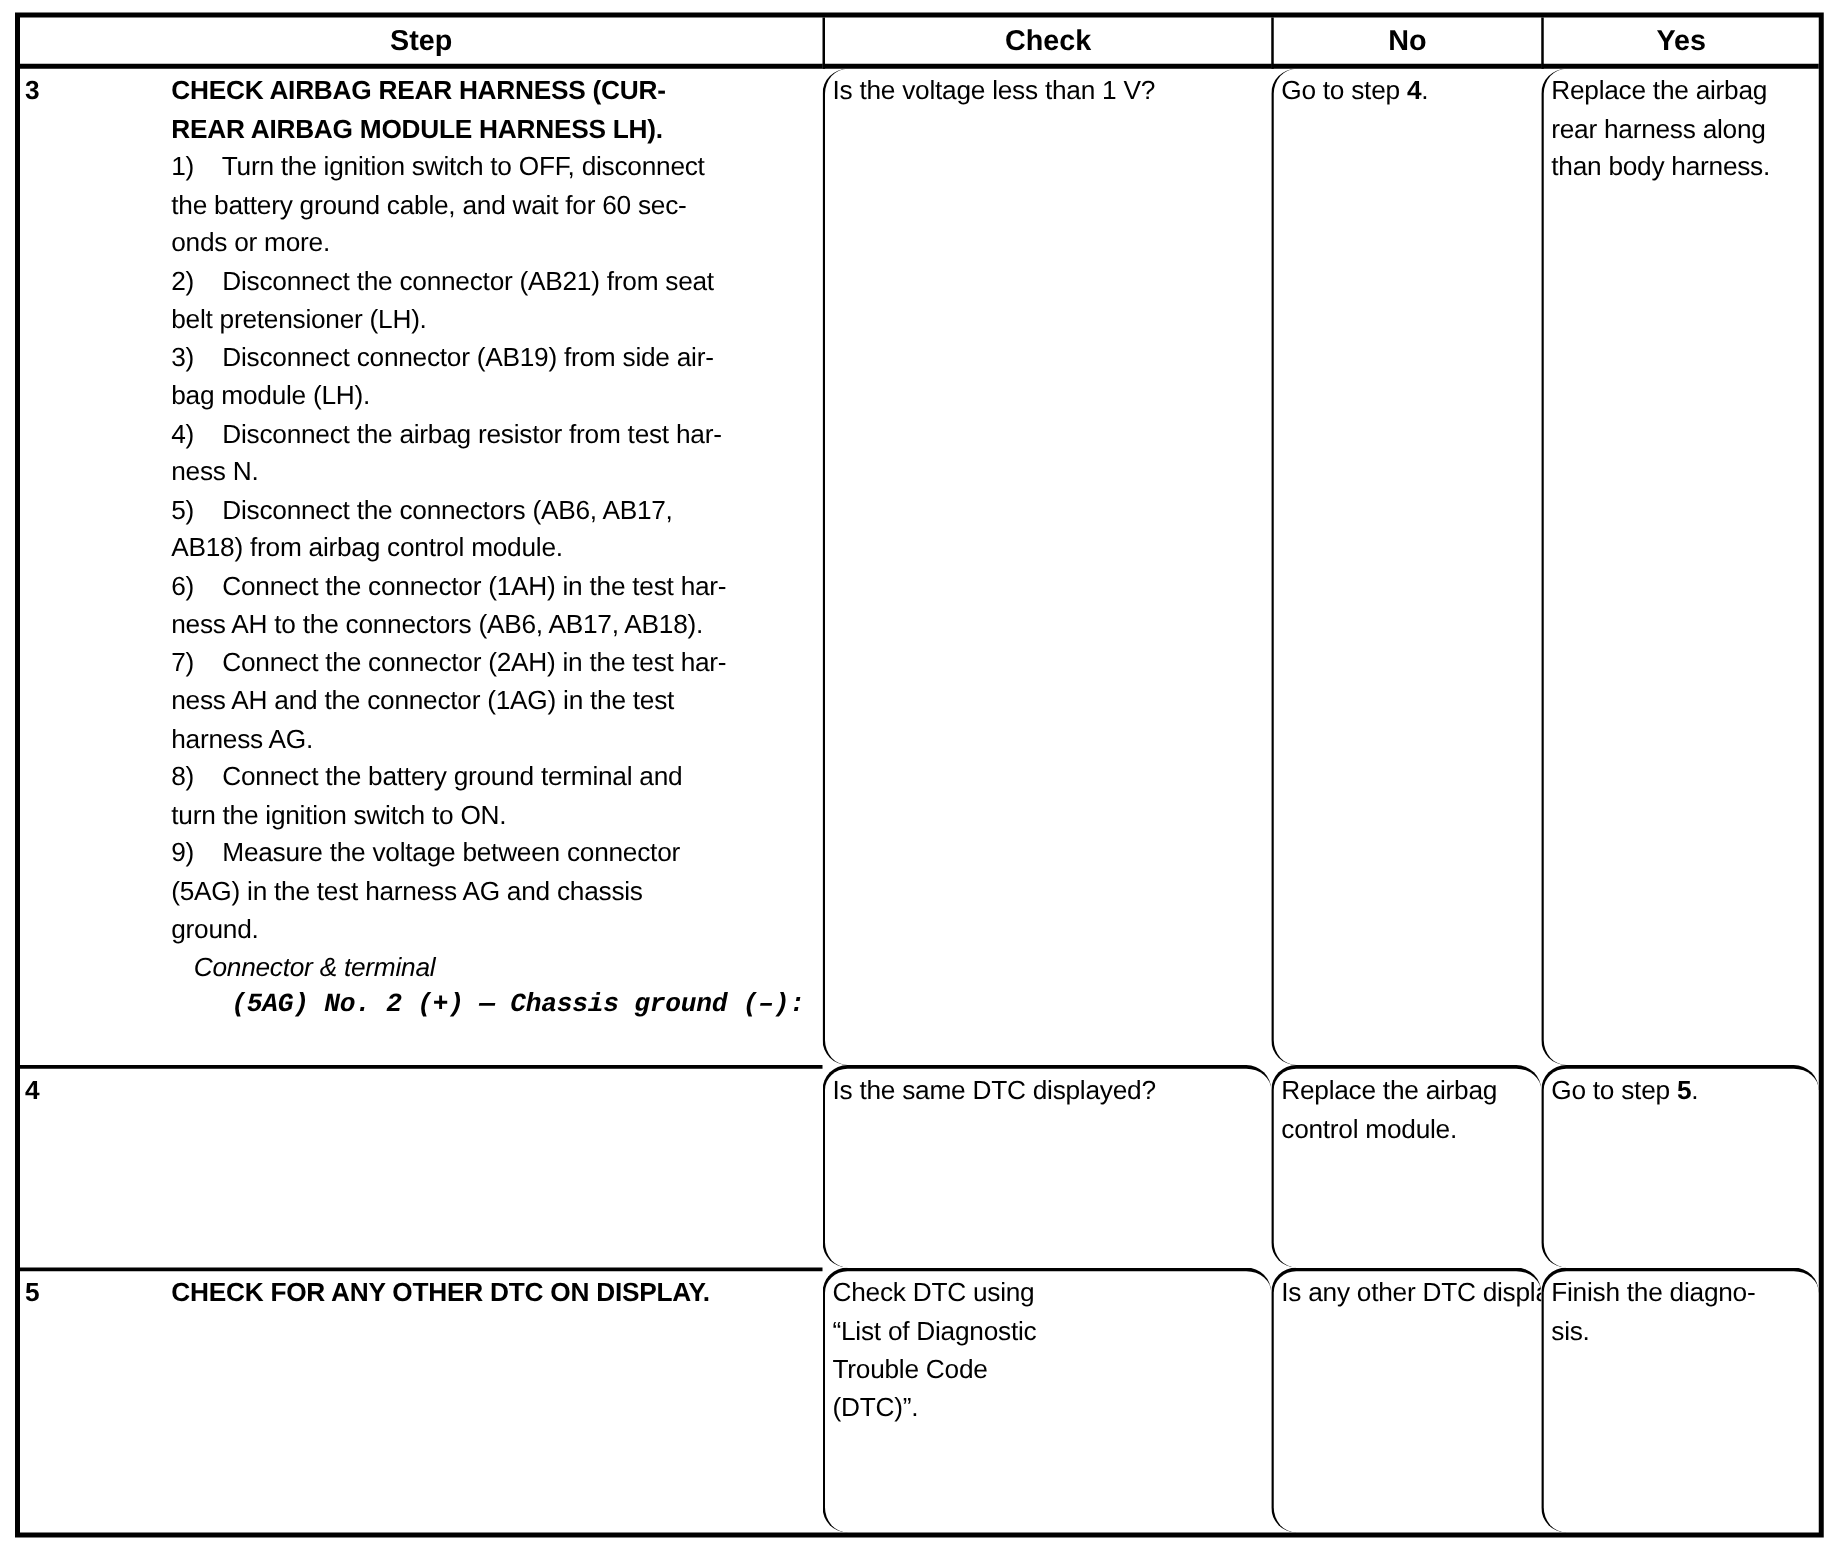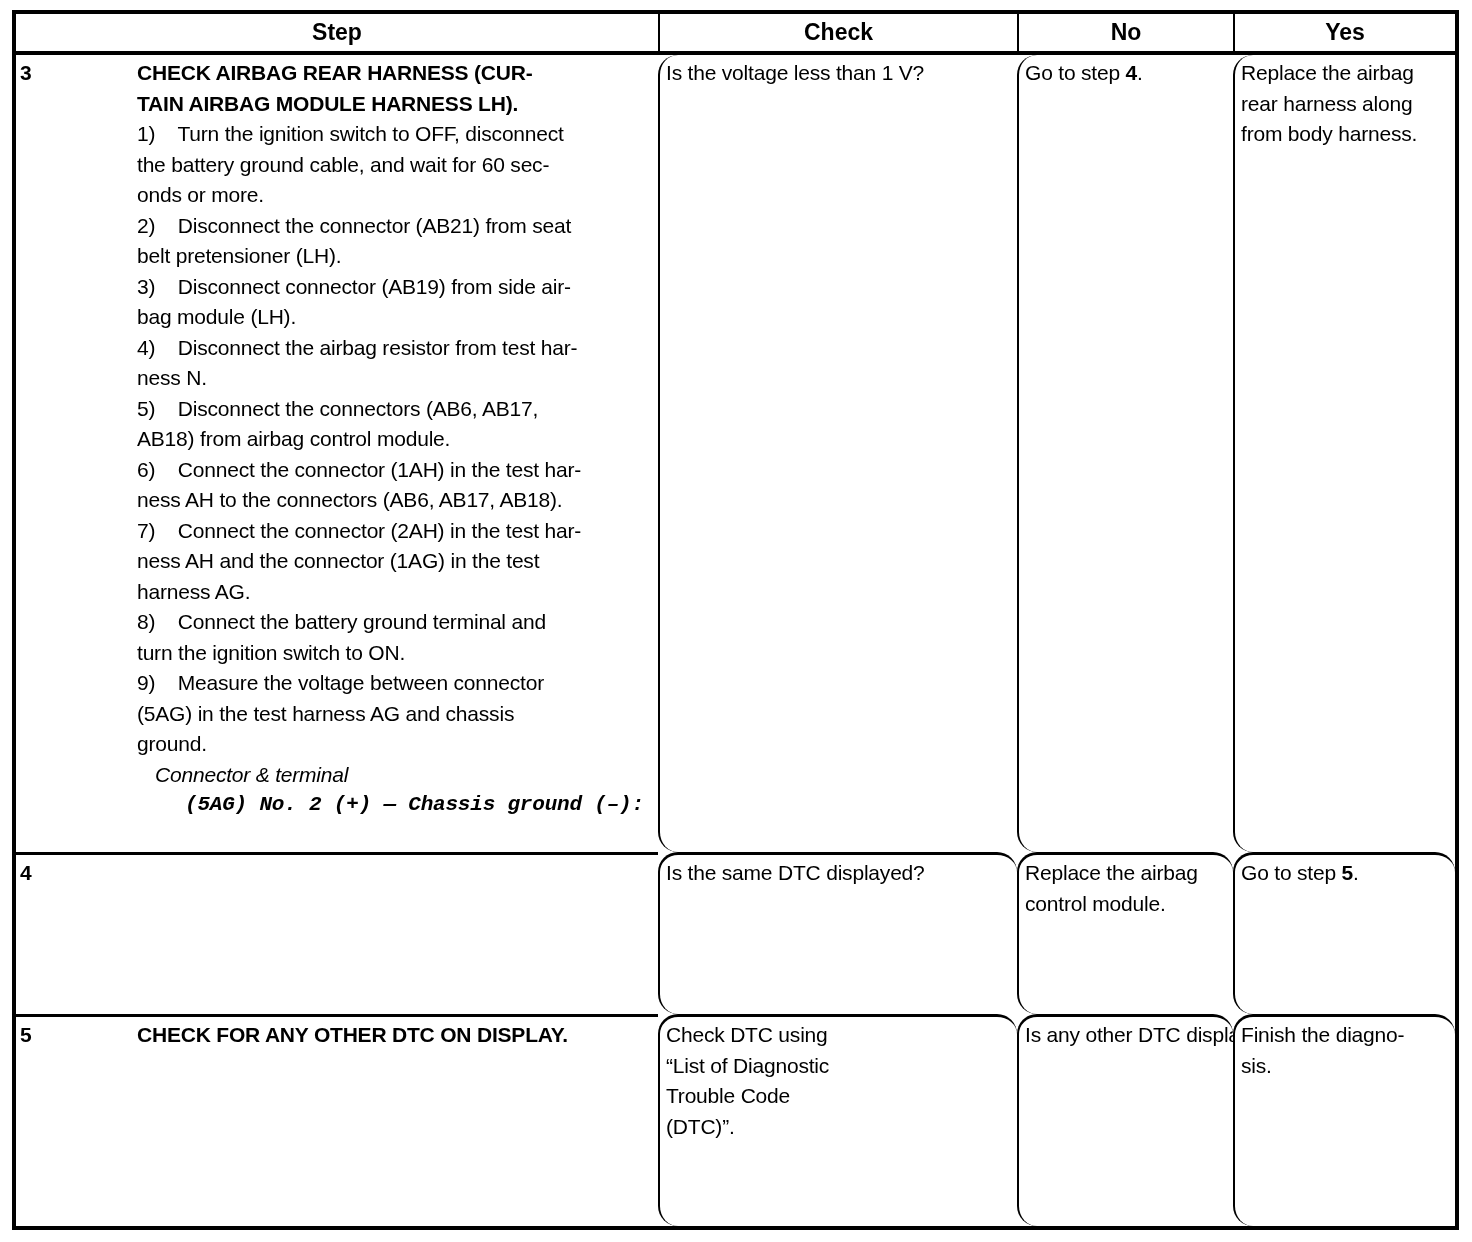--- a/index.html
+++ b/index.html
@@ -95,36 +95,36 @@
     <div class="cell hcell vline">
       <span>No</span>
     </div>
     <div class="cell hcell vline">
       <span>Yes</span>
     </div>
 
     <div class="cell step-cell">
       <div class="step-no">3</div>
       <div class="step-text">
-        <div><div class="line-title">CHECK AIRBAG REAR HARNESS (CUR-</div><div class="line-title">TAIN AIRBAG MODULE HARNESS LH).</div></div>
+        <div><div class="line-title">CHECK AIRBAG REAR HARNESS (CUR-</div><div class="line-title">REAR AIRBAG MODULE HARNESS LH).</div></div>
         <div><div>1)    Turn the ignition switch to OFF, disconnect</div><div>the battery ground cable, and wait for 60 sec-</div><div>onds or more.</div><div>2)    Disconnect the connector (AB21) from seat</div><div>belt pretensioner (LH).</div><div>3)    Disconnect connector (AB19) from side air-</div><div>bag module (LH).</div><div>4)    Disconnect the airbag resistor from test har-</div><div>ness N.</div><div>5)    Disconnect the connectors (AB6, AB17,</div><div>AB18) from airbag control module.</div><div>6)    Connect the connector (1AH) in the test har-</div><div>ness AH to the connectors (AB6, AB17, AB18).</div><div>7)    Connect the connector (2AH) in the test har-</div><div>ness AH and the connector (1AG) in the test</div><div>harness AG.</div><div>8)    Connect the battery ground terminal and</div><div>turn the ignition switch to ON.</div><div>9)    Measure the voltage between connector</div><div>(5AG) in the test harness AG and chassis</div><div>ground.</div></div>
         <div class="line-note-title">Connector &amp; terminal</div>
         <div><div class="line-note">(5AG) No. 2 (+) — Chassis ground (–):</div></div>
       </div>
     </div>
     <div class="cell body-cell vline">
         <div>Is the voltage less than 1 V?</div>
       </div>
     <div class="cell body-cell vline">
         <div>Go to step <b>4</b>.</div>
       </div>
     <div class="cell body-cell vline">
         <div>Replace the airbag</div>
         <div>rear harness along</div>
-        <div>from body harness.</div>
+        <div>than body harness.</div>
       </div>
 
     <div class="cell step-cell rline">
       <div class="step-no">4</div>
     </div>
     <div class="cell body-cell vline rline">
         <div>Is the same DTC displayed?</div>
       </div>
     <div class="cell body-cell vline rline">
         <div>Replace the airbag</div>

